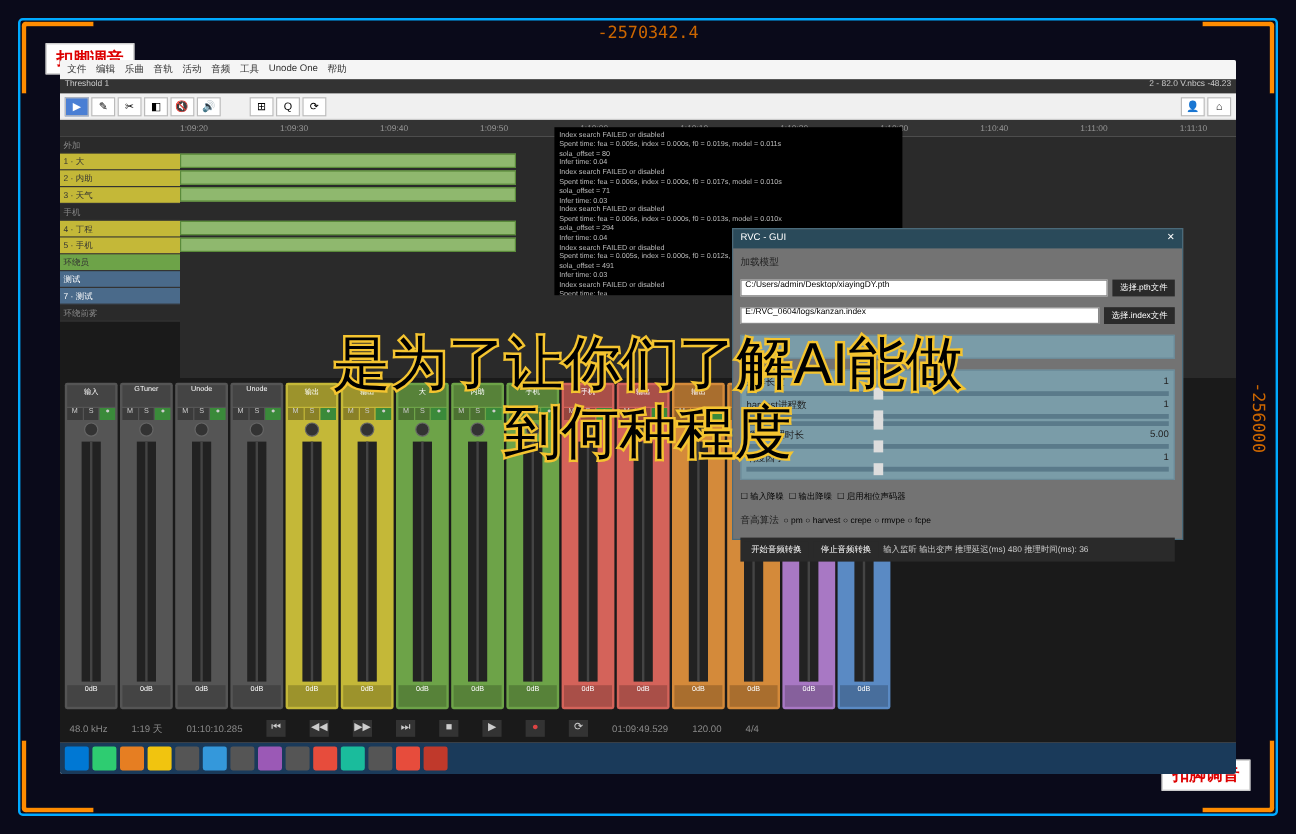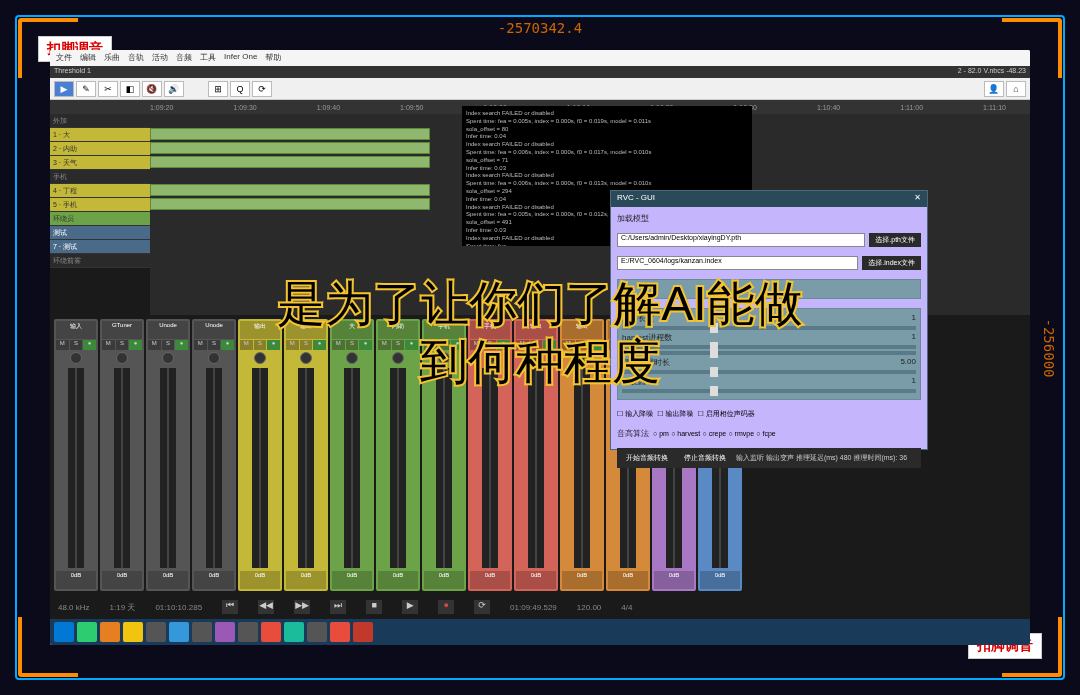--- a/index.html
+++ b/index.html
@@ -48,21 +48,21 @@
 .ch-btn{flex:1;height:10px;background:rgba(0,0,0,0.3);font-size:6px;color:#ccc;text-align:center}
 .ch-btn.on{background:#3a8a3a}
 .ch-fader{flex:1;background:linear-gradient(to bottom,#222 0%,#222 100%);position:relative;margin:2px 12px}
 .ch-fader::before{content:"";position:absolute;left:50%;top:0;bottom:0;width:2px;background:#444;transform:translateX(-50%)}
 .knob{height:12px;width:12px;border-radius:50%;background:#333;margin:1px auto;border:1px solid #666}
 .transport{height:24px;background:#1a1a1a;display:flex;align-items:center;gap:20px;padding:0 8px;color:#888;font-size:8px}
 .tbtn2{width:16px;height:14px;background:#333;color:#ccc;text-align:center;font-size:9px}
 .taskbar{height:26px;background:#1a3a5a;display:flex;align-items:center;gap:3px;padding:0 4px}
 .task-icon{width:20px;height:20px;border-radius:2px}
 .console{position:absolute;top:56px;left:412px;width:290px;height:140px;background:#000;color:#bbb;font-family:monospace;font-size:6px;padding:4px;overflow:hidden;line-height:1.3}
-.rvc{position:absolute;top:140px;left:560px;width:318px;height:260px;background:#c4b5fd;border:1px solid #4a6a7a;font-size:8px}
+.rvc{position:absolute;top:140px;left:560px;width:376px;height:260px;background:#737373;border:1px solid #4a6a7a;font-size:8px}
 .rvc-title{height:16px;background:#2a4a5a;color:#fff;padding:2px 6px;display:flex;justify-content:space-between}
 .rvc-body{padding:6px;display:flex;flex-direction:column;gap:9px}
 .rvc-row{display:flex;gap:4px;align-items:center}
 .rvc-input{flex:1;height:14px;background:#fff;border:1px solid #888;font-size:7px;padding:0 3px}
 .rvc-btn{background:#2a2a2a;color:#fff;padding:2px 6px;font-size:7px}
 .rvc-sect{background:#7a9ca8;padding:4px;border:1px solid #6a8a98}
 .rvc-label{color:#222;font-size:8px}
 .rvc-val{float:right;color:#222}
 .rvc-slider{width:100%;height:4px;background:#5a7a8a;margin:2px 0;position:relative}
 .rvc-slider::before{content:"";position:absolute;width:8px;height:10px;background:#ddd;top:-3px;left:30%}
@@ -87,21 +87,21 @@
 <div class="screen">
   <div class="daw">
     <div class="menubar" id="menubar">
         <span>文件</span>
         <span>编辑</span>
         <span>乐曲</span>
         <span>音轨</span>
         <span>活动</span>
         <span>音频</span>
         <span>工具</span>
-        <span>Infer One</span>
+        <span>Unode One</span>
         <span>帮助</span>
       </div>
     <div class="titlebar">
       <span>Threshold 1</span>
         <span>2 - 82.0 V.nbcs   -48.23</span>
     </div>
     <div class="toolbar">
       <div class="tbtn blue">▶</div>
       <div class="tbtn">✎</div>
       <div class="tbtn">✂</div>

